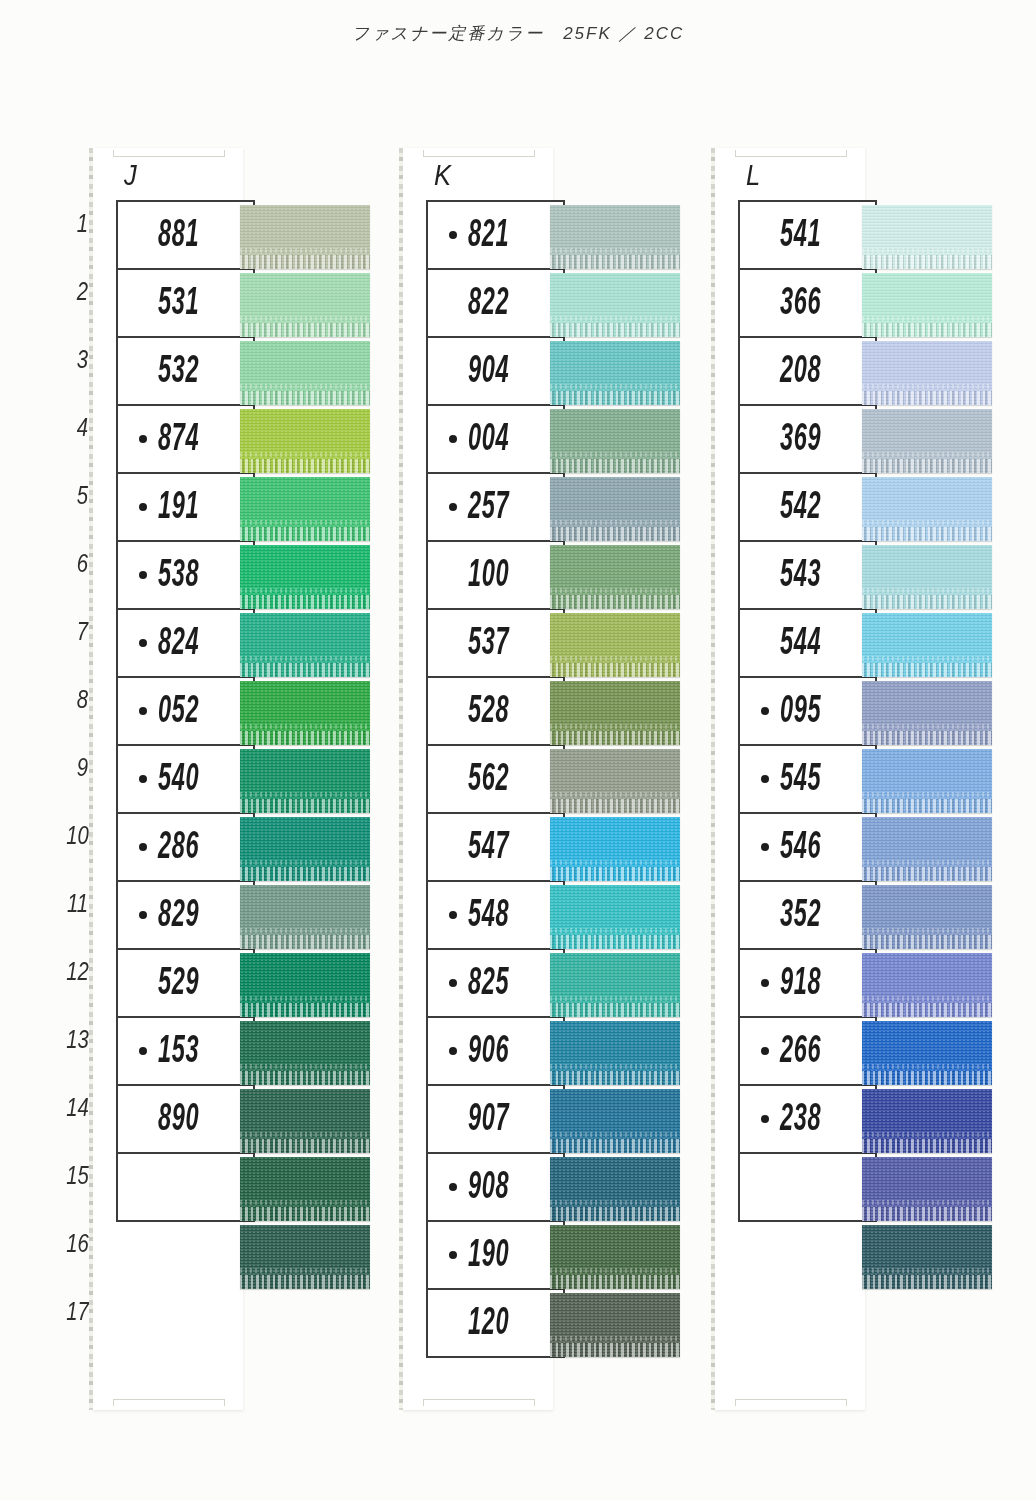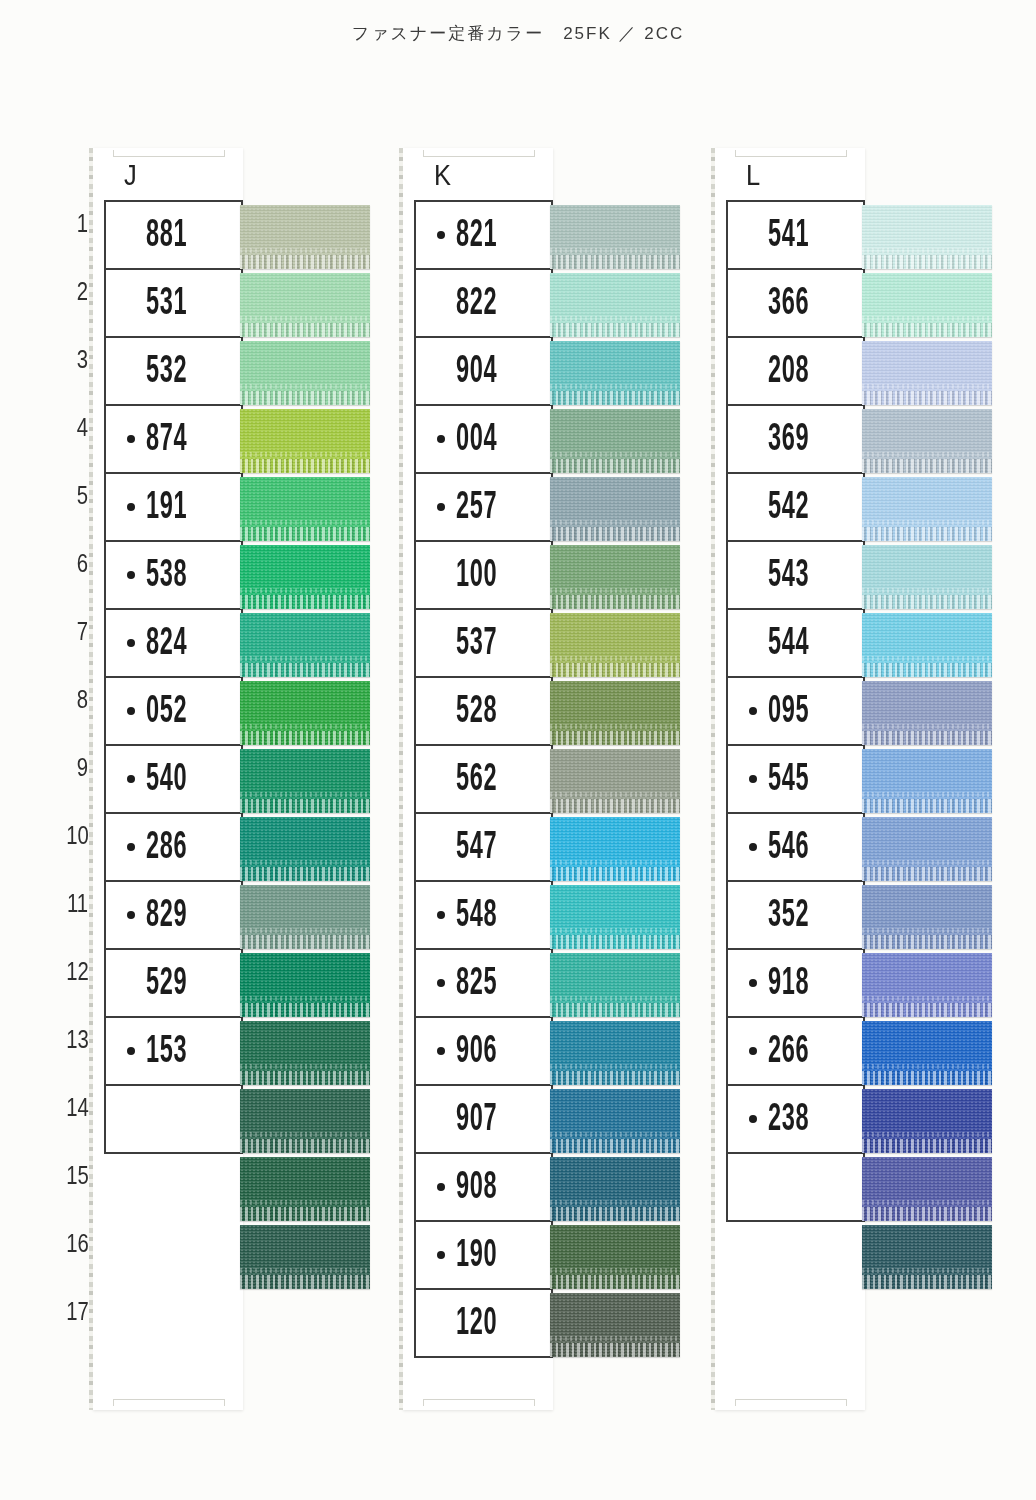--- a/index.html
+++ b/index.html
@@ -1,19 +1,20 @@
 <!DOCTYPE html>
 <html><head>
 <meta charset="utf-8">
 <style>
   html,body { margin:0; padding:0; background:#ffffff; }
   .page {
     position:relative; width:1036px; height:1500px;
     background:#fcfcfa; overflow:hidden;
     font-family:"Liberation Sans","DejaVu Sans",sans-serif;
+    font-style:italic;
   }
   .title {
     position:absolute; top:22px; left:0; width:100%;
     text-align:center; font-size:17px; color:#3b3b3b; letter-spacing:2px;
   }
   .card {
     position:absolute; top:148px; width:150px; height:1262px;
     background:#ffffff; box-shadow:0 1px 3px rgba(0,0,0,0.10);
   }
   
@@ -26,21 +27,21 @@
     position:absolute; left:20px; width:110px; height:6px;
     border:1px solid #d5d5ce; background:#ffffff;
   }
   .tab.top { top:2px; border-top:none; }
   .tab.bottom { bottom:4px; border-bottom:none; }
   .letter {
     position:absolute; top:12px; left:31px; font-size:30px; line-height:1;
     color:#222; transform:scaleX(.85); transform-origin:left top;
   }
   .table {
-    position:absolute; left:11px; top:52px; width:135px;
+    position:absolute; left:23px; top:52px; width:135px;
     border:2px solid #3c3c3c; background:#ffffff;
   }
   .cell {
     position:relative; height:66px; border-bottom:2px solid #3c3c3c;
     background:#ffffff;
   }
   .cell:last-child { border-bottom:none; }
   .code {
     position:absolute; left:40px; top:50%;
     transform:translateY(-54%) scaleX(.62); transform-origin:left center;
@@ -145,20 +146,23 @@
           <div class="dot"></div>
           <div class="code">829</div>
         </div>
         <div class="cell">
           <div class="code">529</div>
         </div>
         <div class="cell">
           <div class="dot"></div>
           <div class="code">153</div>
         </div>
+        <div class="cell">
+          <div class="code">890</div>
+        </div>
         <div class="cell"></div>
       </div>
       <div class="swatch" style="top: 57px; background-color: rgb(185, 195, 167);"></div>
       <div class="swatch" style="top: 125px; background-color: rgb(160, 220, 176);"></div>
       <div class="swatch" style="top: 193px; background-color: rgb(142, 214, 164);"></div>
       <div class="swatch" style="top: 261px; background-color: rgb(162, 202, 60);"></div>
       <div class="swatch" style="top: 329px; background-color: rgb(56, 194, 110);"></div>
       <div class="swatch" style="top: 397px; background-color: rgb(18, 183, 105);"></div>
       <div class="swatch" style="top: 465px; background-color: rgb(31, 174, 134);"></div>
       <div class="swatch" style="top: 533px; background-color: rgb(39, 167, 62);"></div>

